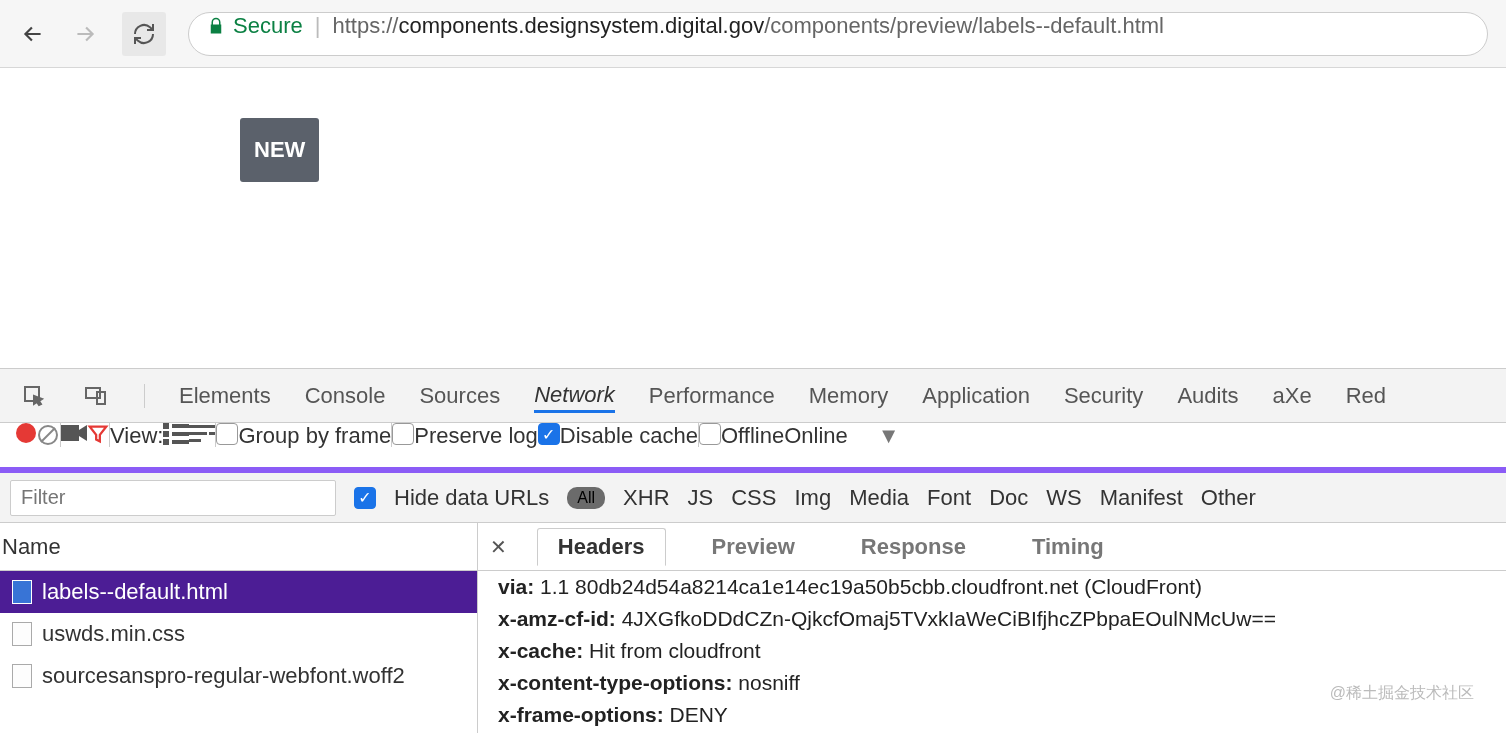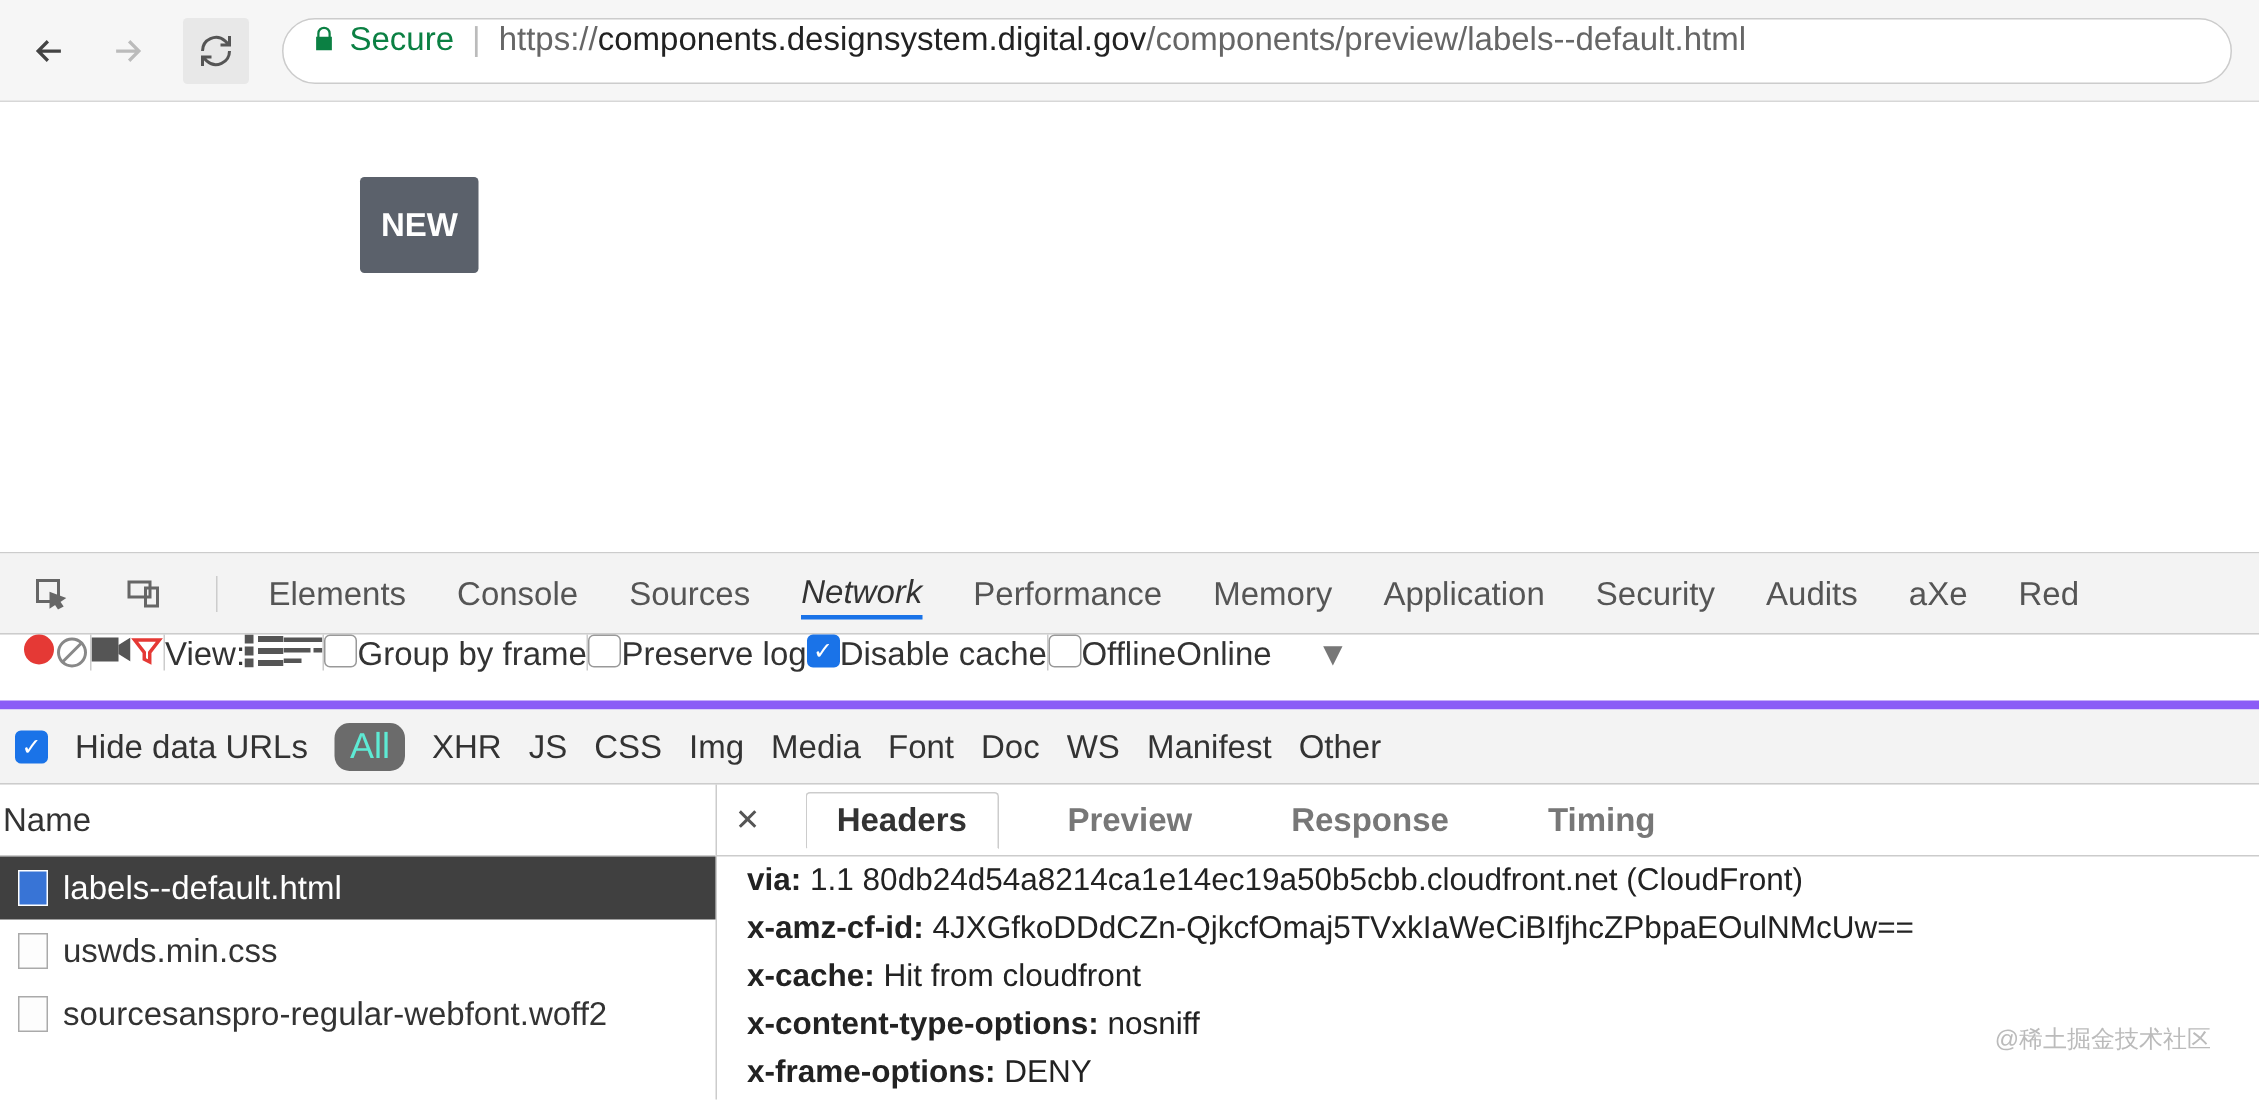--- a/index.html
+++ b/index.html
@@ -28,28 +28,28 @@
 .net-bar { height:50px; border-bottom:6px solid #8b5cf6; display:flex; align-items:flex-start; padding:0 16px; font-size:22px; color:#333; }
 .rec-dot { width:20px; height:20px; background:#e53935; border-radius:50%; }
 .sep { width:1px; height:24px; background:#ccc; }
 .cb { width:22px; height:22px; border:1px solid #999; border-radius:4px; display:inline-flex; align-items:center; justify-content:center; background:#fff; }
 .cb.checked { background:#1a73e8; border-color:#1a73e8; color:#fff; font-size:16px; }
 .funnel { color:#e53935; }
 .view-btn { width:26px; height:22px; }
 
 .filter-row { height:50px; background:#f3f3f3; border-bottom:1px solid #ccc; display:flex; align-items:center; padding:0 10px; gap:18px; font-size:22px; color:#333; }
 .filter-input { width:326px; height:36px; border:1px solid #ccc; background:#fff; padding:0 10px; font-size:20px; color:#888; border-radius:2px; }
-.pill { background:#6b6b6b; color:#5eead4; padding:2px 10px; border-radius:10px; font-size:24px; }
+.pill { background:#6b6b6b; color:#000000; padding:2px 10px; border-radius:10px; font-size:16px; }
 
 
 .split { display:flex; height:210px; }
 .left { width:478px; border-right:1px solid #ccc; }
 .left-head { height:48px; border-bottom:1px solid #ccc; display:flex; align-items:center; padding:0 2px; font-size:22px; }
 .file-row { height:42px; display:flex; align-items:center; gap:10px; padding:0 12px; font-size:22px; color:#333; }
-.file-row.selected { background:#404040; color:#fff; }
+.file-row.selected { background:#4c1d95; color:#fff; }
 .file-ico { width:20px; height:24px; border:1px solid #aaa; background:#fdfdfd; position:relative; }
 .file-row.selected .file-ico { border-color:#fff; background:#3874d6; }
 
 .right { flex:1; display:flex; flex-direction:column; }
 .right-tabs { height:48px; border-bottom:1px solid #ccc; display:flex; align-items:center; gap:26px; padding:0 8px; font-size:22px; color:#777; }
 .right-tabs .close { color:#555; font-size:20px; padding:0 4px; }
 .rtab { padding:5px 20px;font-weight:bold; }
 .rtab.active { border:1px solid #ccc; border-bottom:1px solid #fff; background:#fff; border-radius:3px 3px 0 0; color:#333; margin-bottom:-1px; }
 .headers-body { padding:0 20px; font-family:Menlo,Consolas,monospace; font-size:21px; line-height:32px; color:#222; overflow:hidden; }
 .headers-body .k { font-weight:700; }
@@ -172,20 +172,21 @@
     <span class="cb checked">✓</span>
     <span>Disable cache</span>
     <span class="sep"></span>
     <span class="cb"></span>
     <span>Offline</span>
     <span>Online</span>
     <span style="color:#777;margin-left:30px">▼</span>
   </div>
 
   <div class="filter-row">
+    <input class="filter-input" placeholder="Filter" style="">
     <span class="cb checked">✓</span>
     <span>Hide data URLs</span>
     <span class="pill">All</span>
     <span>XHR</span>
     <span>JS</span>
     <span>CSS</span>
     <span>Img</span>
     <span>Media</span>
     <span>Font</span>
     <span>Doc</span>

